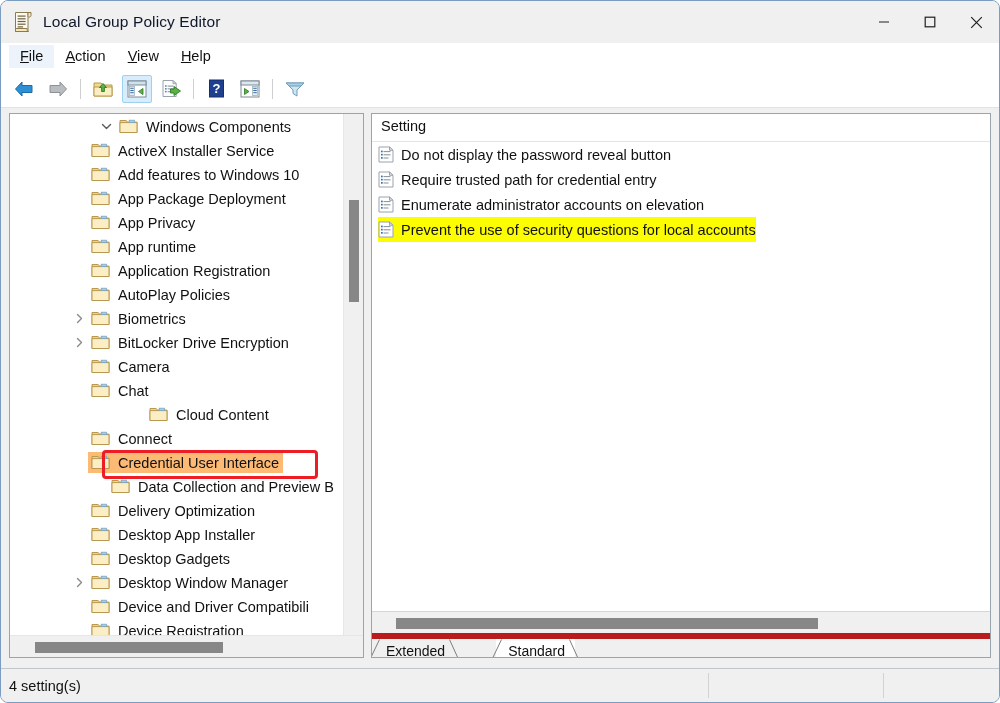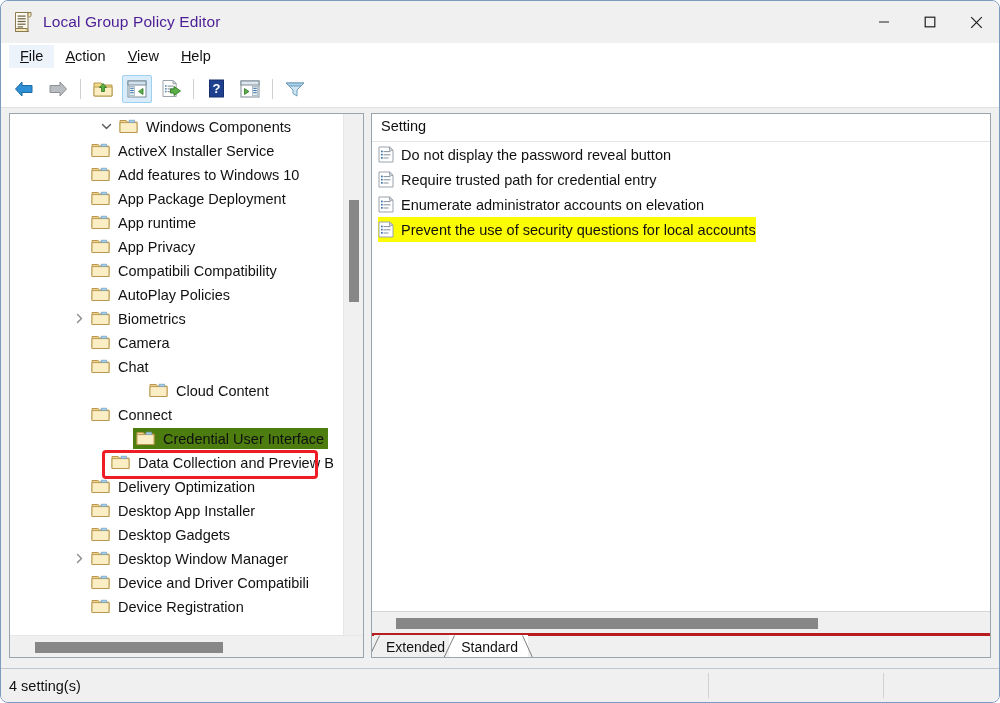--- a/index.html
+++ b/index.html
@@ -33,21 +33,21 @@
   }
   #title-icon {
     margin-left: 12px;
     width: 20px; height: 22px;
     flex: none;
     position: relative;
   }
   #title-text {
     margin-left: 10px;
     font-size: 15.5px;
-    color: #4c1d95;
+    color: #0f172a;
     letter-spacing: 0.1px;
   }
   .wincontrols {
     position: absolute;
     right: 0; top: 0;
     height: 42px;
     display: flex;
   }
   .wc {
     width: 46px; height: 42px;
@@ -146,22 +146,21 @@
   }
   .tree-row .tlabel {
     font-size: 14.5px;
     color: #111111;
   }
   .tree-row .labelbg {
     display: inline-block;
     padding: 1px 4px 2px 3px;
   }
   .tree-row.selected .labelbg {
-    background: #4d7c0f;
-    margin-left: 45px;
+    background: #fdba74;
   }
 
   
   #red-box {
     position: absolute;
     left: 92px;
     top: 336px;
     width: 216px;
     height: 29px;
     border: 3px solid #ee1c25;
@@ -264,23 +263,24 @@
     left: 24px; width: 422px;
     background: #878787;
   }
 
   
   #rp-tabs {
     position: absolute;
     left: 0; right: 0; bottom: 0;
     height: 24px;
     background: #f0f0f0;
-    border-top: 3px solid #b91c1c;
+    border-top: 6px solid #b91c1c;
     display: flex;
-    align-items: center;
+    align-items: flex-start;
+    gap: 47px;
   }
   .tab {
     position: relative;
     height: 23px;
     display: flex; align-items: center;
     padding: 0 10px 0 12px;
     font-size: 14px;
     color: #111111;
     background: #f0f0f0;
     margin-left: -6px;
@@ -494,57 +494,69 @@
                   <path d="M1 4.6h17v9.9H1z" fill="#fbeec4" stroke="#b9994f" stroke-width="1"></path>
                   <rect x="10.2" y="2.2" width="5.2" height="2.4" fill="#a8cde4" stroke="#7ba5c2" stroke-width="0.8"></rect>
                 </svg></span><span class="tlabel" style="vertical-align: middle;">App Package Deployment</span></span>
           </div>
           <div class="tree-row" style="padding-left: 60px;">
             <span class="twisty"></span>
             <span class="labelbg"><span class="folder" style="display: inline-block; vertical-align: middle;"><svg width="19" height="16" viewBox="0 0 19 16">
                   <path d="M1 2.5h6.2l1.3 1.6H18v10.4H1z" fill="#f0d391" stroke="#b9994f" stroke-width="1"></path>
                   <path d="M1 4.6h17v9.9H1z" fill="#fbeec4" stroke="#b9994f" stroke-width="1"></path>
                   <rect x="10.2" y="2.2" width="5.2" height="2.4" fill="#a8cde4" stroke="#7ba5c2" stroke-width="0.8"></rect>
+                </svg></span><span class="tlabel" style="vertical-align: middle;">App Privacy</span></span>
+          </div>
+          <div class="tree-row" style="padding-left: 60px;">
+            <span class="twisty"></span>
+            <span class="labelbg"><span class="folder" style="display: inline-block; vertical-align: middle;"><svg width="19" height="16" viewBox="0 0 19 16">
+                  <path d="M1 2.5h6.2l1.3 1.6H18v10.4H1z" fill="#f0d391" stroke="#b9994f" stroke-width="1"></path>
+                  <path d="M1 4.6h17v9.9H1z" fill="#fbeec4" stroke="#b9994f" stroke-width="1"></path>
+                  <rect x="10.2" y="2.2" width="5.2" height="2.4" fill="#a8cde4" stroke="#7ba5c2" stroke-width="0.8"></rect>
                 </svg></span><span class="tlabel" style="vertical-align: middle;">App runtime</span></span>
           </div>
           <div class="tree-row" style="padding-left: 60px;">
             <span class="twisty"></span>
             <span class="labelbg"><span class="folder" style="display: inline-block; vertical-align: middle;"><svg width="19" height="16" viewBox="0 0 19 16">
                   <path d="M1 2.5h6.2l1.3 1.6H18v10.4H1z" fill="#f0d391" stroke="#b9994f" stroke-width="1"></path>
                   <path d="M1 4.6h17v9.9H1z" fill="#fbeec4" stroke="#b9994f" stroke-width="1"></path>
                   <rect x="10.2" y="2.2" width="5.2" height="2.4" fill="#a8cde4" stroke="#7ba5c2" stroke-width="0.8"></rect>
-                </svg></span><span class="tlabel" style="vertical-align: middle;">App Privacy</span></span>
-          </div>
-          <div class="tree-row" style="padding-left: 60px;">
-            <span class="twisty"></span>
-            <span class="labelbg"><span class="folder" style="display: inline-block; vertical-align: middle;"><svg width="19" height="16" viewBox="0 0 19 16">
-                  <path d="M1 2.5h6.2l1.3 1.6H18v10.4H1z" fill="#f0d391" stroke="#b9994f" stroke-width="1"></path>
-                  <path d="M1 4.6h17v9.9H1z" fill="#fbeec4" stroke="#b9994f" stroke-width="1"></path>
-                  <rect x="10.2" y="2.2" width="5.2" height="2.4" fill="#a8cde4" stroke="#7ba5c2" stroke-width="0.8"></rect>
-                </svg></span><span class="tlabel" style="vertical-align: middle;">Compatibili Compatibility</span></span>
+                </svg></span><span class="tlabel" style="vertical-align: middle;">Application Registration</span></span>
           </div>
           <div class="tree-row" style="padding-left: 60px;">
             <span class="twisty"></span>
             <span class="labelbg"><span class="folder" style="display: inline-block; vertical-align: middle;"><svg width="19" height="16" viewBox="0 0 19 16">
                   <path d="M1 2.5h6.2l1.3 1.6H18v10.4H1z" fill="#f0d391" stroke="#b9994f" stroke-width="1"></path>
                   <path d="M1 4.6h17v9.9H1z" fill="#fbeec4" stroke="#b9994f" stroke-width="1"></path>
                   <rect x="10.2" y="2.2" width="5.2" height="2.4" fill="#a8cde4" stroke="#7ba5c2" stroke-width="0.8"></rect>
                 </svg></span><span class="tlabel" style="vertical-align: middle;">AutoPlay Policies</span></span>
           </div>
           <div class="tree-row" style="padding-left: 60px;">
             <span class="twisty">
               <svg width="11" height="11" viewBox="0 0 11 11">
                 <path d="M3.5 1.5L7.5 5.5L3.5 9.5" stroke="#8a8a8a" stroke-width="1.4" fill="none" stroke-linecap="round" stroke-linejoin="round"></path>
               </svg>
             </span>
             <span class="labelbg"><span class="folder" style="display: inline-block; vertical-align: middle;"><svg width="19" height="16" viewBox="0 0 19 16">
                   <path d="M1 2.5h6.2l1.3 1.6H18v10.4H1z" fill="#f0d391" stroke="#b9994f" stroke-width="1"></path>
                   <path d="M1 4.6h17v9.9H1z" fill="#fbeec4" stroke="#b9994f" stroke-width="1"></path>
                   <rect x="10.2" y="2.2" width="5.2" height="2.4" fill="#a8cde4" stroke="#7ba5c2" stroke-width="0.8"></rect>
                 </svg></span><span class="tlabel" style="vertical-align: middle;">Biometrics</span></span>
+          </div>
+          <div class="tree-row" style="padding-left: 60px;">
+            <span class="twisty">
+              <svg width="11" height="11" viewBox="0 0 11 11">
+                <path d="M3.5 1.5L7.5 5.5L3.5 9.5" stroke="#8a8a8a" stroke-width="1.4" fill="none" stroke-linecap="round" stroke-linejoin="round"></path>
+              </svg>
+            </span>
+            <span class="labelbg"><span class="folder" style="display: inline-block; vertical-align: middle;"><svg width="19" height="16" viewBox="0 0 19 16">
+                  <path d="M1 2.5h6.2l1.3 1.6H18v10.4H1z" fill="#f0d391" stroke="#b9994f" stroke-width="1"></path>
+                  <path d="M1 4.6h17v9.9H1z" fill="#fbeec4" stroke="#b9994f" stroke-width="1"></path>
+                  <rect x="10.2" y="2.2" width="5.2" height="2.4" fill="#a8cde4" stroke="#7ba5c2" stroke-width="0.8"></rect>
+                </svg></span><span class="tlabel" style="vertical-align: middle;">BitLocker Drive Encryption</span></span>
           </div>
           <div class="tree-row" style="padding-left: 60px;">
             <span class="twisty"></span>
             <span class="labelbg"><span class="folder" style="display: inline-block; vertical-align: middle;"><svg width="19" height="16" viewBox="0 0 19 16">
                   <path d="M1 2.5h6.2l1.3 1.6H18v10.4H1z" fill="#f0d391" stroke="#b9994f" stroke-width="1"></path>
                   <path d="M1 4.6h17v9.9H1z" fill="#fbeec4" stroke="#b9994f" stroke-width="1"></path>
                   <rect x="10.2" y="2.2" width="5.2" height="2.4" fill="#a8cde4" stroke="#7ba5c2" stroke-width="0.8"></rect>
                 </svg></span><span class="tlabel" style="vertical-align: middle;">Camera</span></span>
           </div>
           <div class="tree-row" style="padding-left: 60px;">

